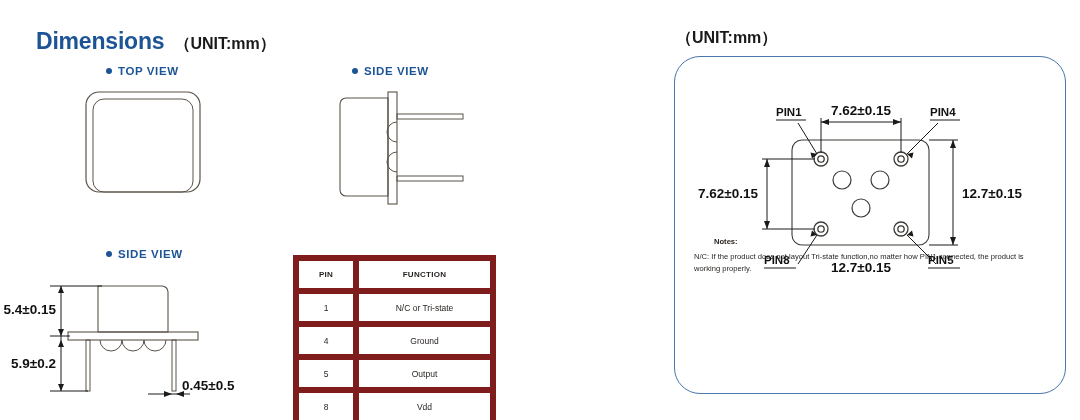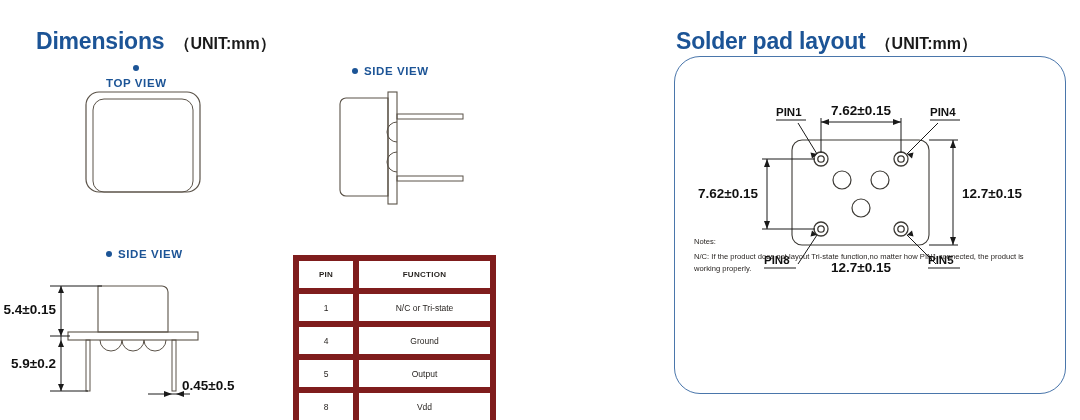--- a/index.html
+++ b/index.html
@@ -55,34 +55,34 @@
   #pad-frame{
     position:absolute;left:14px;top:56px;width:392px;height:338px;
     border:1.4px solid #4a76ab;border-radius:26px;box-sizing:border-box;
   }
 
   .notes{
     position:absolute;left:34px;top:236px;width:340px;
     color:#231f1c;font-size:7.6px;line-height:1.55;
     font-family:"Liberation Sans",sans-serif;
   }
-  .notes .nhead{font-weight:normal;margin-bottom:3px;}
+  .notes .nhead{font-weight:bold;margin-bottom:3px;margin-left:20px;}
   .notes p{margin:0 0 4px 0;}
 </style>
 </head>
 <body>
 
 <div class="panel" id="left-panel">
 
   <div class="title-row" style="left:36px;top:28px;">
     <span class="title-main">Dimensions</span>
     <span class="title-unit">（UNIT:mm）</span>
   </div>
 
-  <div class="view-label" style="left:106px;top:65px;flex-direction:column;">
+  <div class="view-label" style="left:106px;top:65px;">
     <span class="bullet"></span>
     <span>TOP VIEW</span>
   </div>
 
   <svg style="left:80px;top:86px;" width="130" height="115">
     <rect x="6" y="6" width="114" height="100" rx="13" ry="13" class="ln" stroke-width="1.2"></rect>
     <rect x="13" y="13" width="100" height="93" rx="11" ry="11" class="ln" stroke-width="1"></rect>
   </svg>
 
   <div class="view-label" style="left:352px;top:65px;">
@@ -166,21 +166,20 @@
         <td>8</td>
         <td>Vdd</td>
       </tr>
     </tbody>
   </table>
 </div>
 
 <div class="panel" id="right-panel">
 
   <div class="title-row" style="left:16px;top:28px;">
-    <span class="title-main">Solder pad layout</span>
     <span class="title-unit">（UNIT:mm）</span>
   </div>
 
   <div id="pad-frame"></div>
 
   <svg style="left:60px;top:96px;" width="330" height="190">
 
     <path d="M 82 44 L 199 44 A 10 10 0 0 1 209 54 L 209 139 A 10 10 0 0 1 199 149 L 82 149 A 10 10 0 0 1 72 139 L 72 54 A 10 10 0 0 1 82 44 Z" class="ln2" fill="none" stroke-width="1.1"></path>
 
     <g class="ln2" stroke-width="1.3" fill="none">

